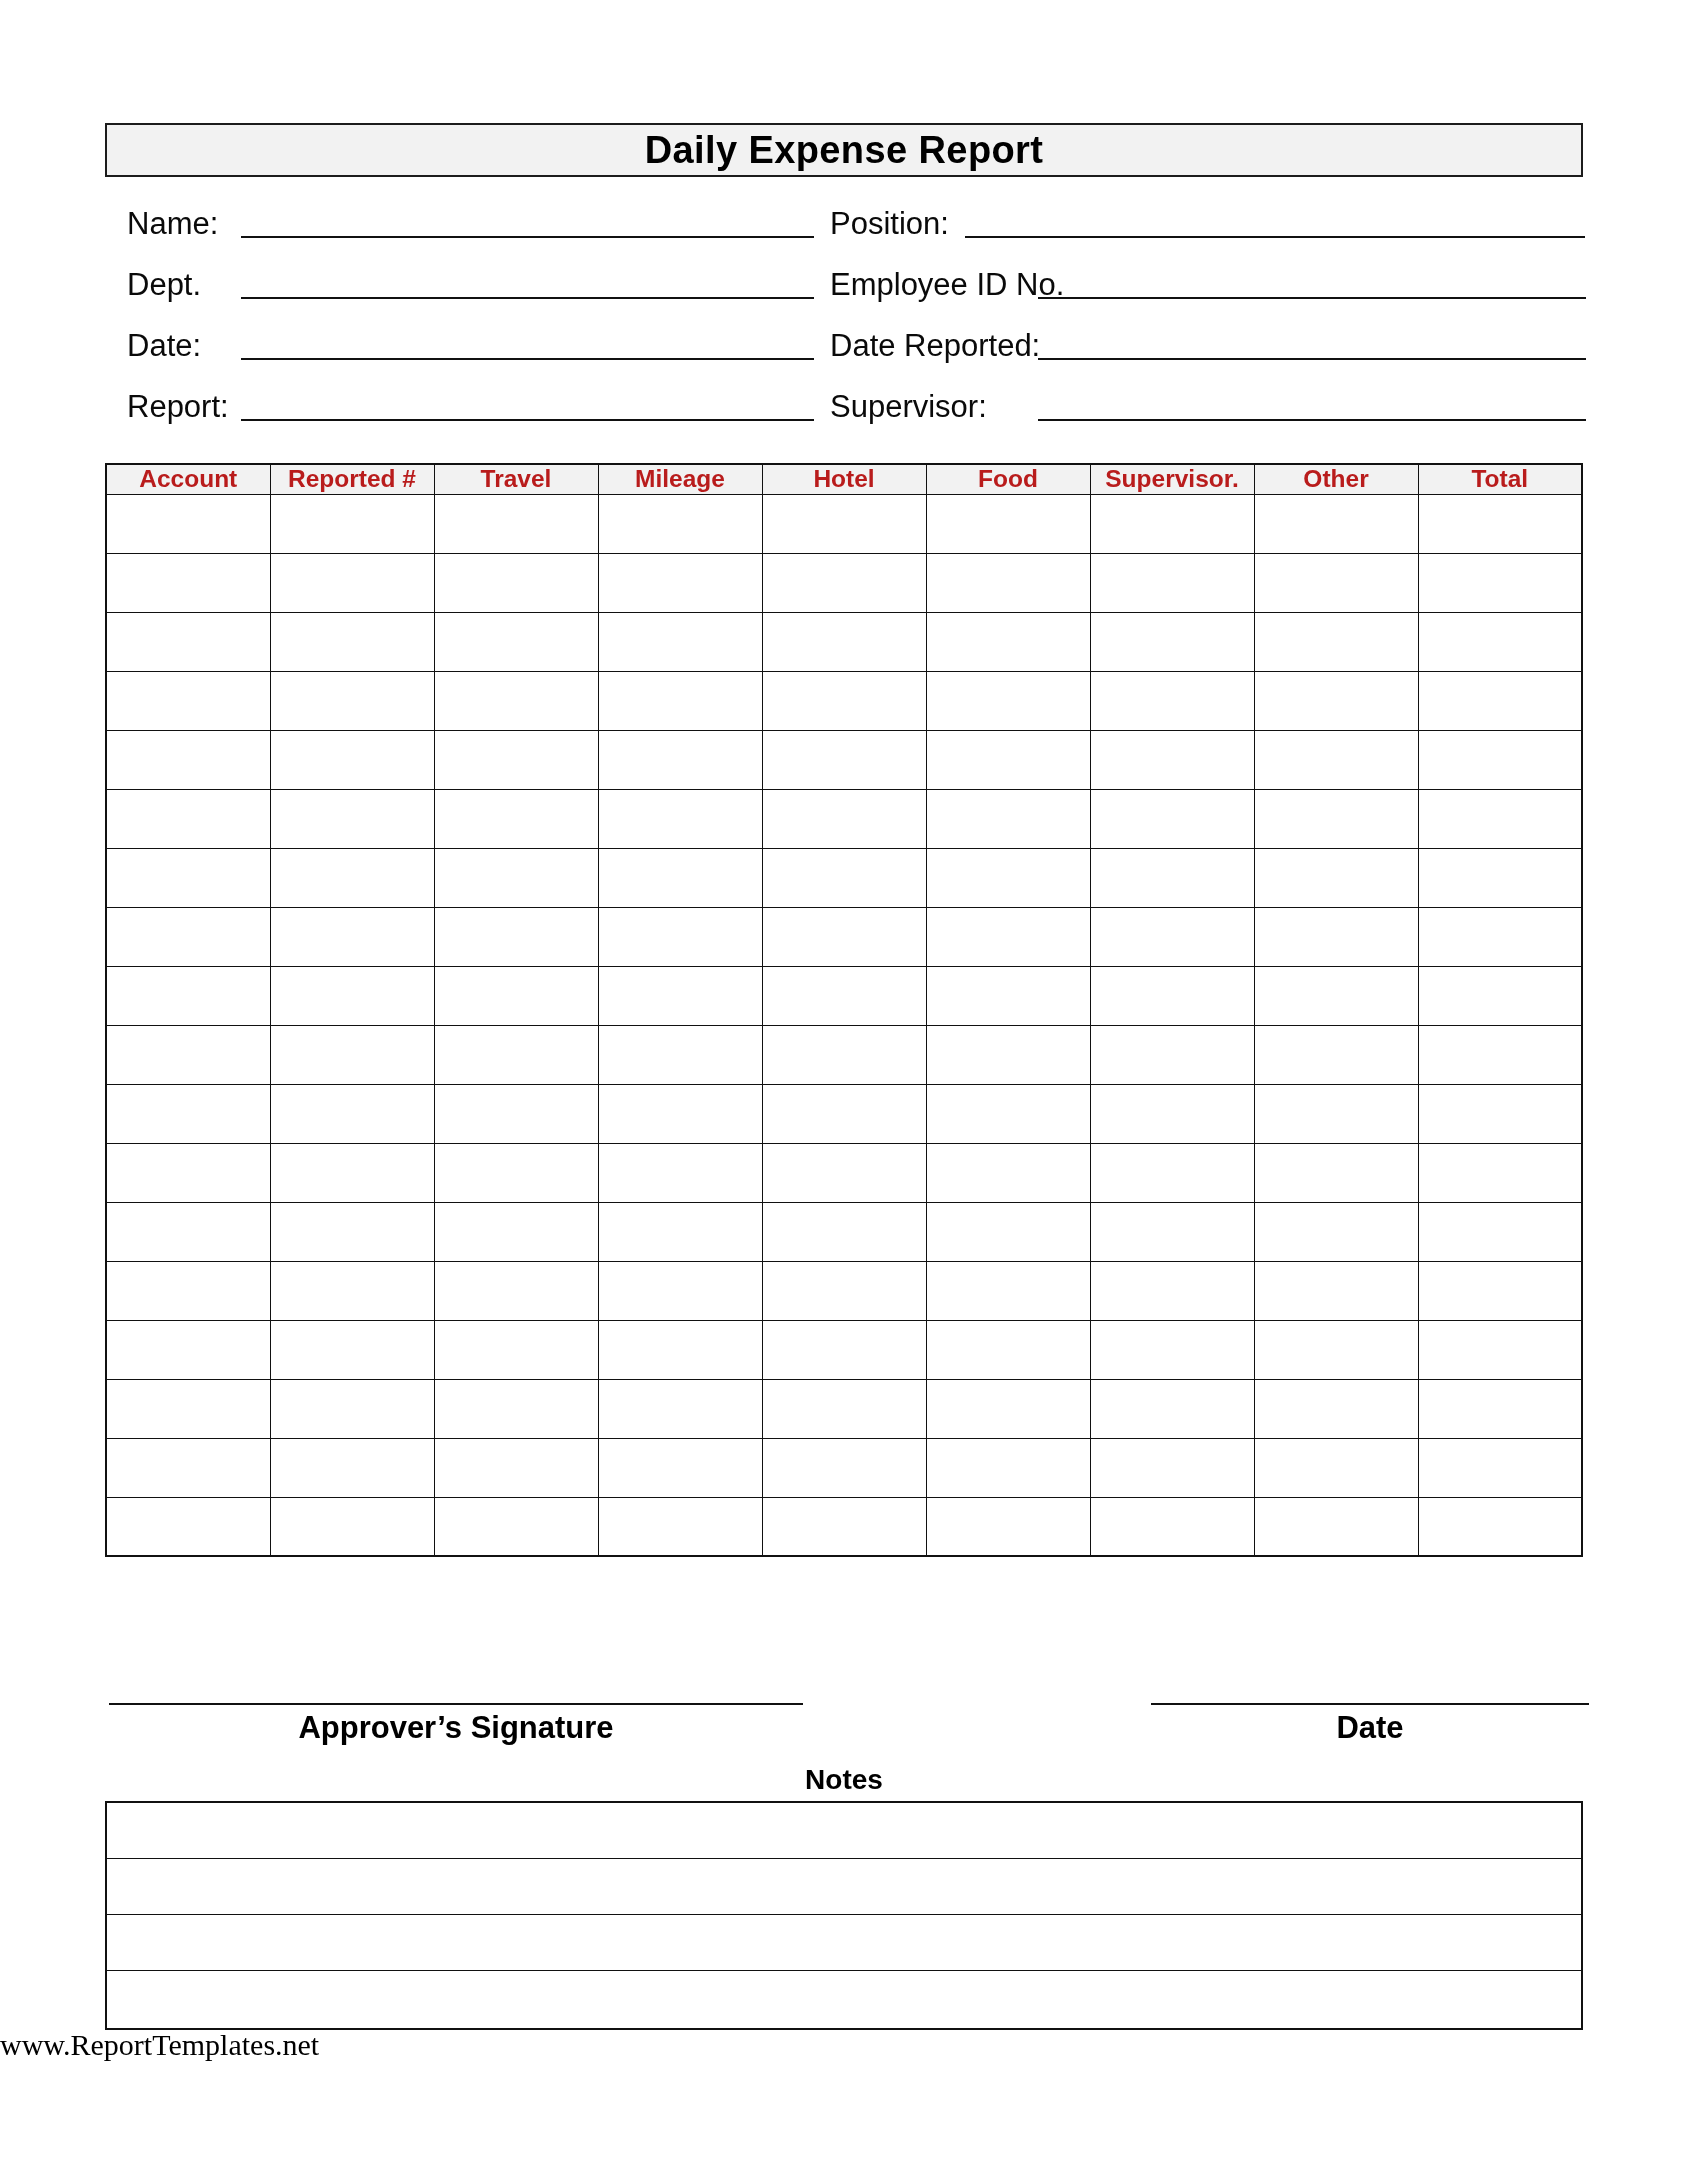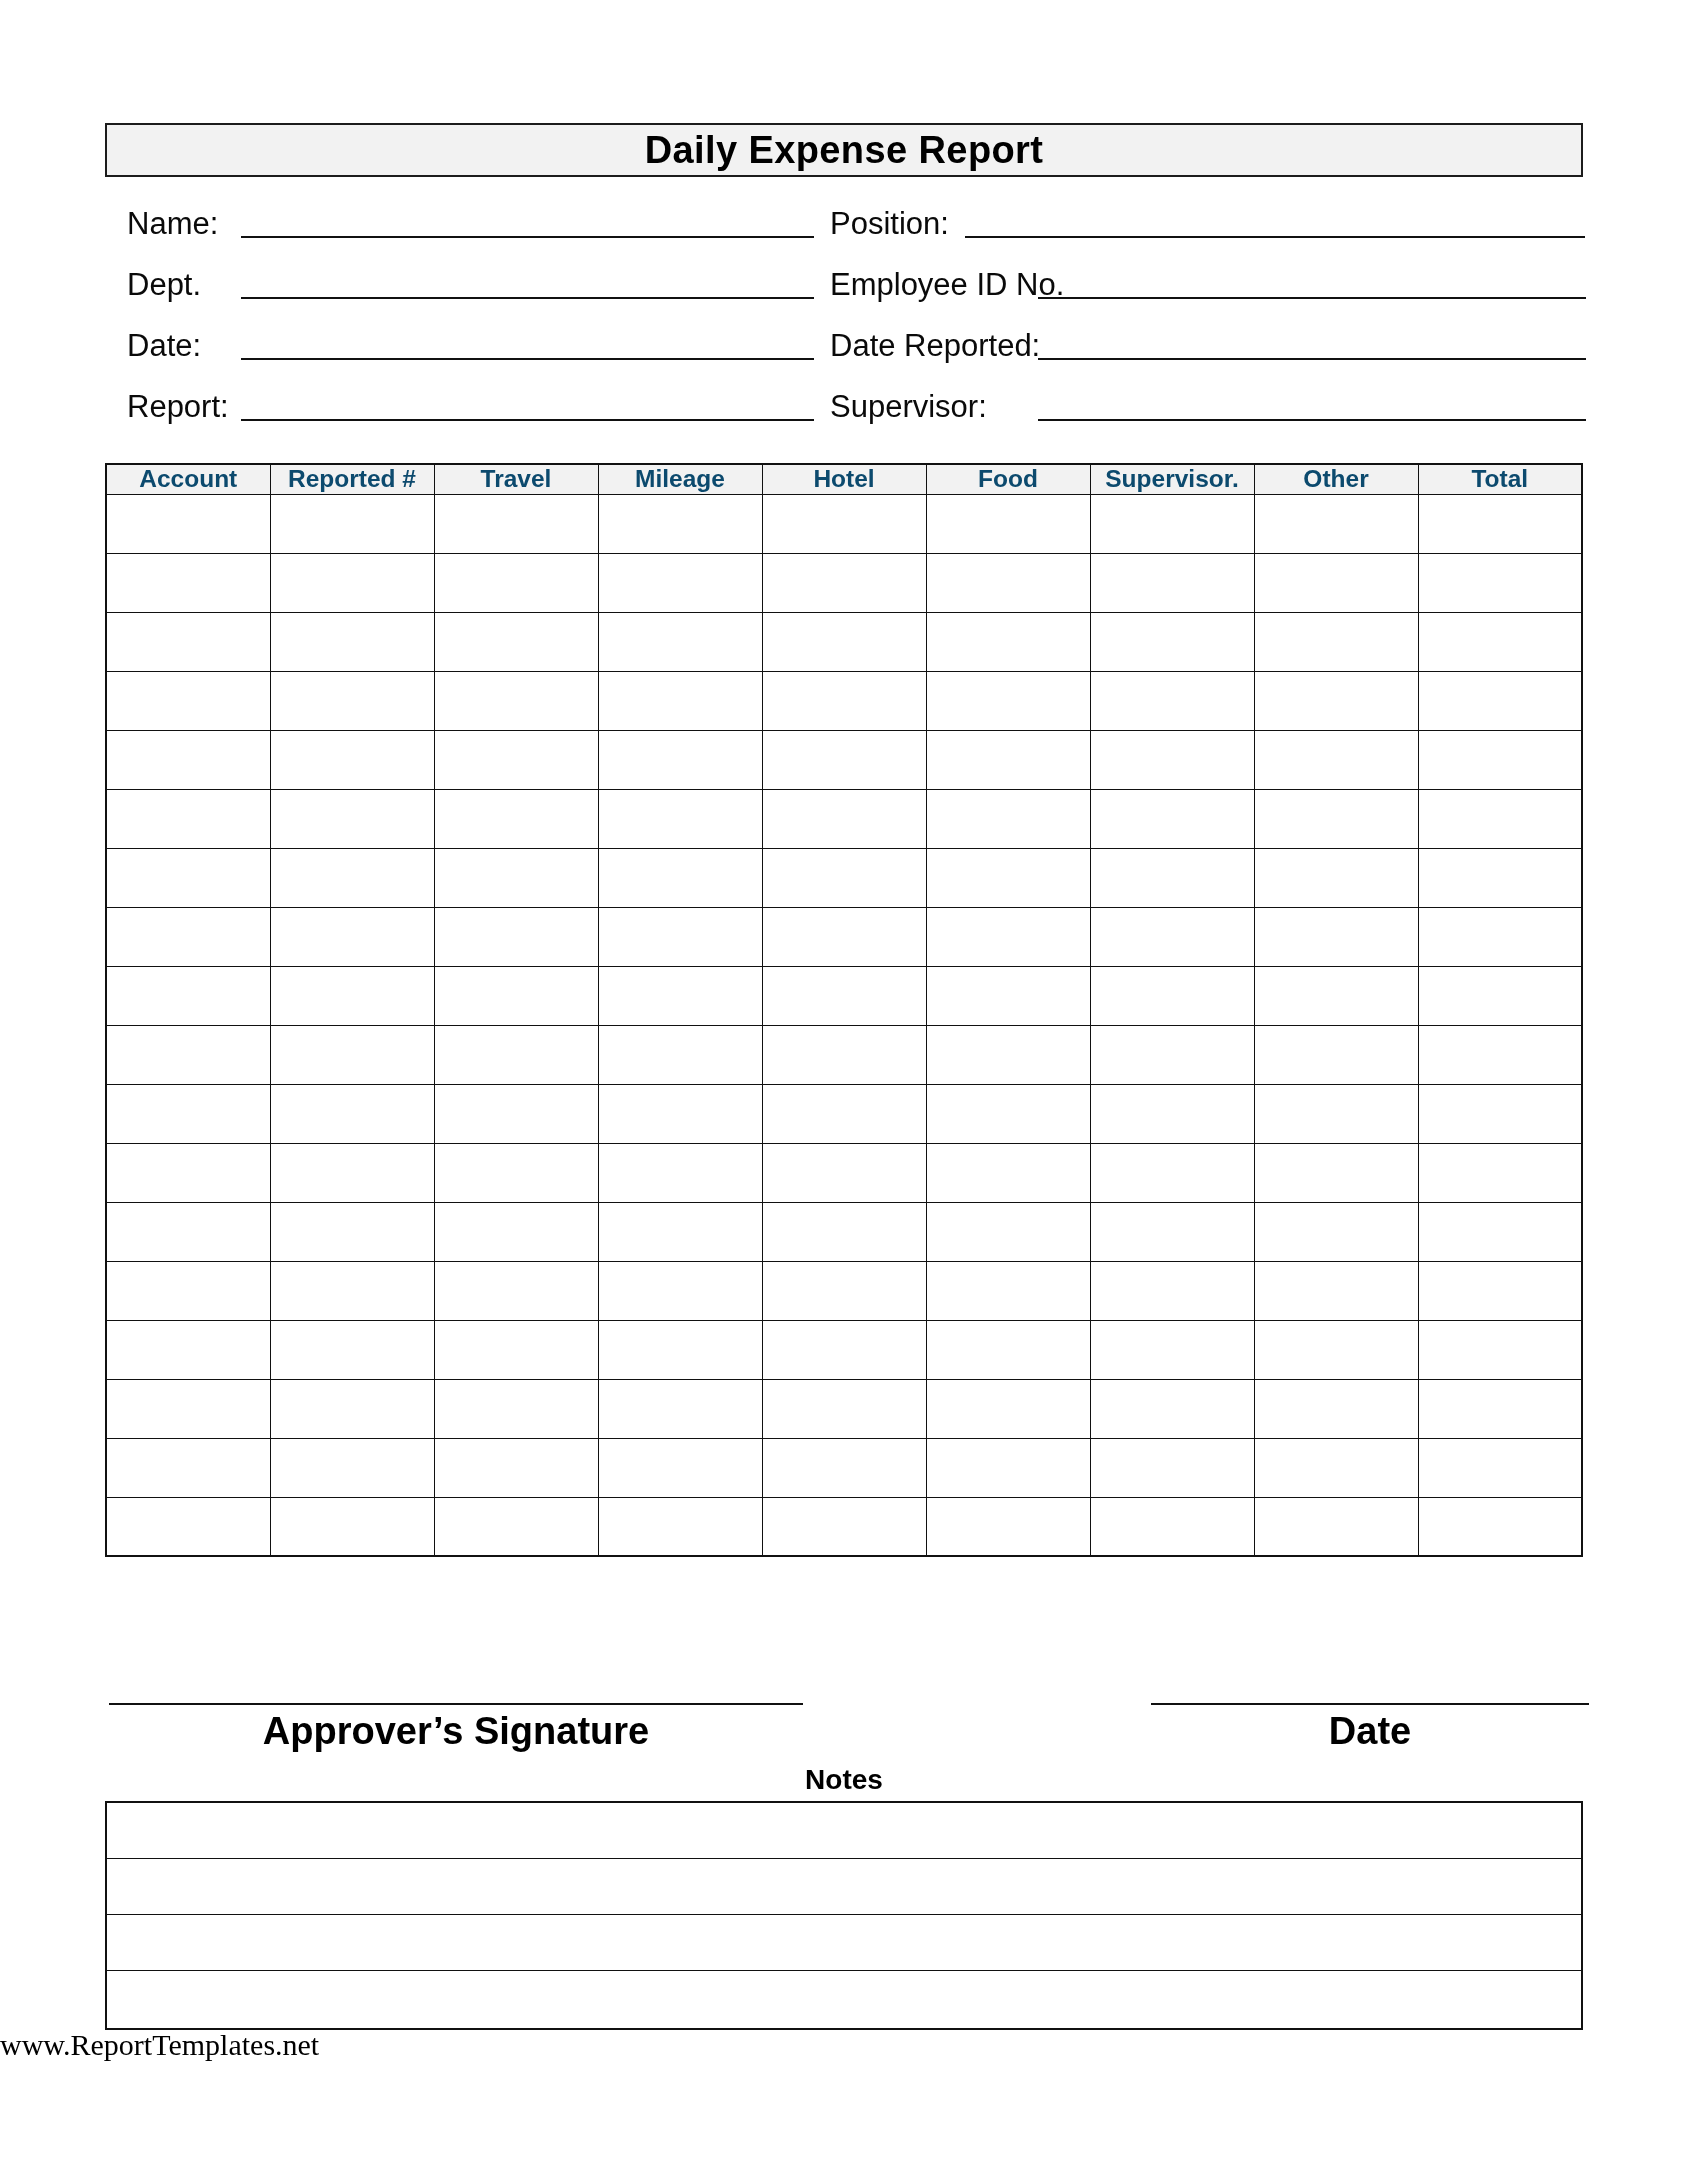--- a/index.html
+++ b/index.html
@@ -25,28 +25,28 @@
 
   
   .expense-table-wrap { left:105px; top:463px; width:1478px; }
   table.expense {
     width:100%; border-collapse:collapse; table-layout:fixed;
     border:2.6px solid #111;
   }
   table.expense th {
     background:#f2f2f2; border:1.7px solid #111;
     height:30px; font-size:24.5px; font-weight:bold; text-align:center;
-    vertical-align:middle; color:#0c4a6e; padding:0;
+    vertical-align:middle; color:#b91c1c; padding:0;
   }
   table.expense td {
     border:1.7px solid #111; height:59px; background:#ffffff; padding:0;
   }
 
   
-  .sig-label { font-size:38px; font-weight:bold; text-align:center; color:#000; }
+  .sig-label { font-size:31px; font-weight:bold; text-align:center; color:#000; }
 
   
   .notes-title { left:105px; top:1764px; width:1478px; text-align:center;
     font-size:28px; font-weight:bold; color:#000; }
   .notes-box {
     left:105px; top:1801px; width:1478px; height:229px;
     border:2.6px solid #111; background:#fff;
   }
   .notes-row { width:100%; height:56px; border-bottom:1.7px solid #111; }
   .notes-row:last-child { border-bottom:none; height:57px; }

